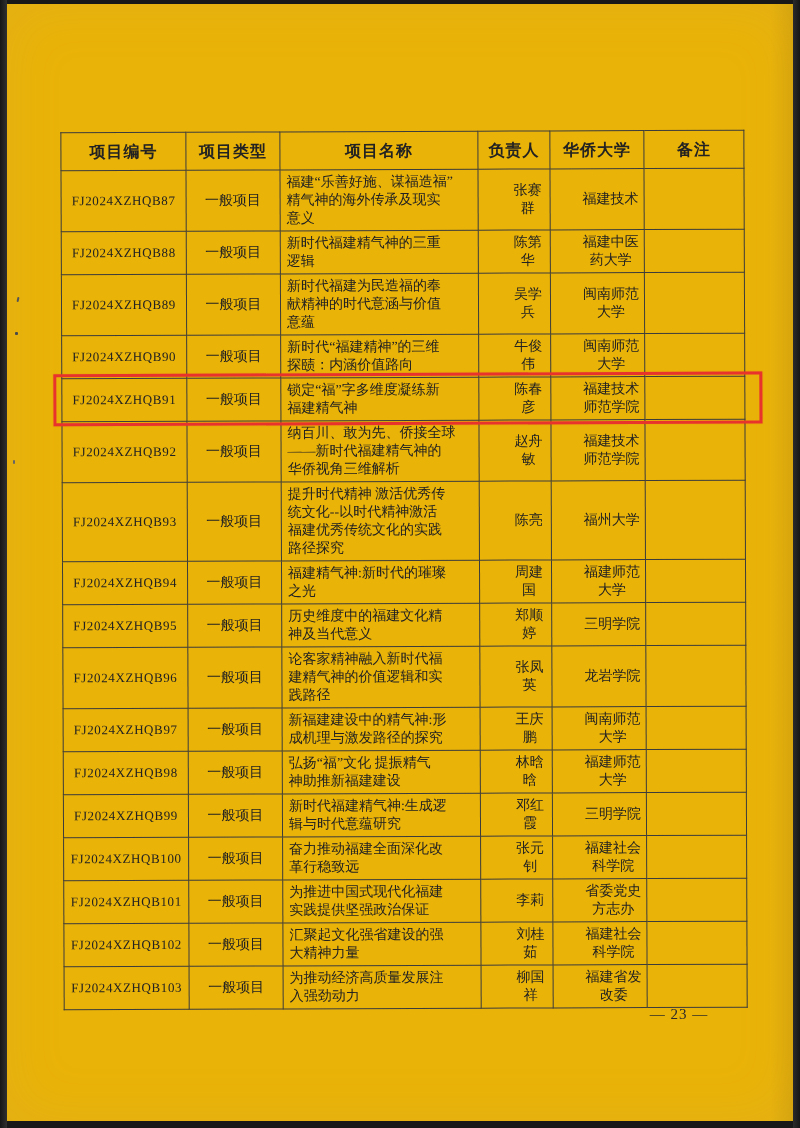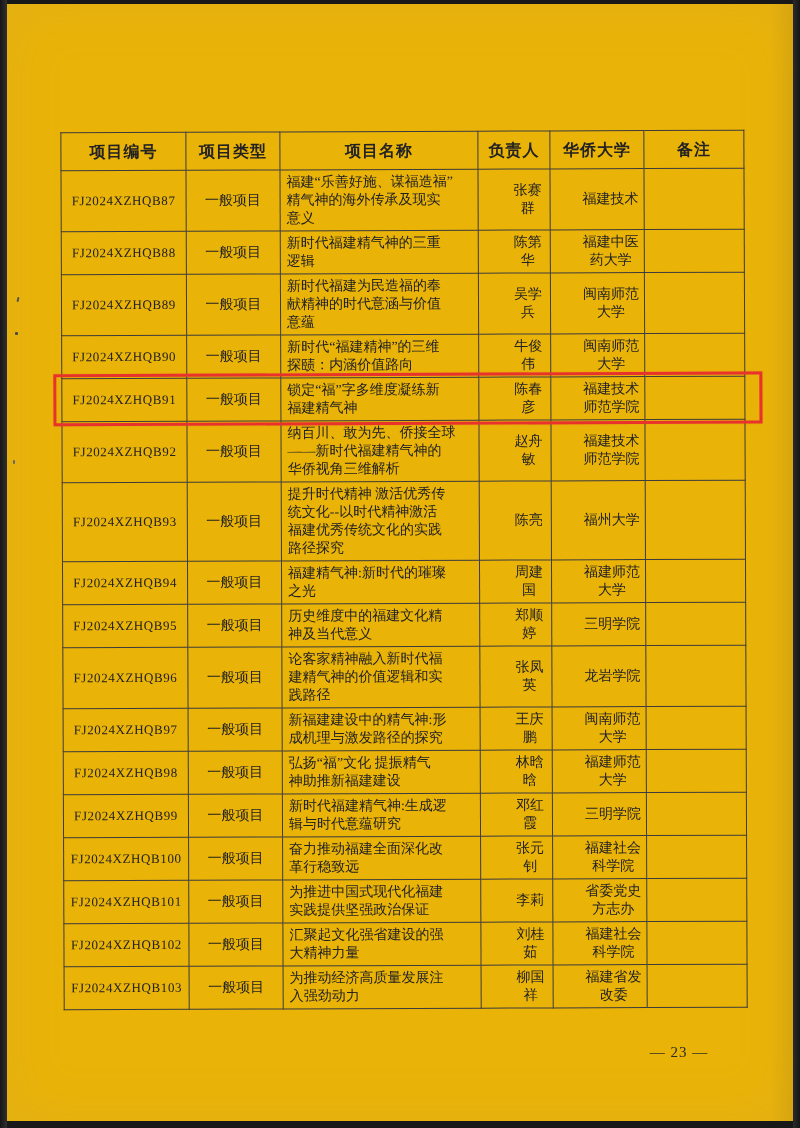--- a/index.html
+++ b/index.html
@@ -74,21 +74,21 @@
 
   #highlight-box {
     position: absolute;
     border: 3px solid #e8322c;
     box-shadow: 0 0 1px rgba(232,50,44,0.5);
     z-index: 4;
     pointer-events: none;
   }
 
   #page-number {
-    position: absolute; left: 628px; top: 1040px; width: 90px;
+    position: absolute; left: 628px; top: 1002px; width: 90px;
     font-size: 15px; letter-spacing: 1px; color: #2a2a2a;
     text-align: center;
   }
 
   .speck { position: absolute; background: #555; border-radius: 1px; z-index: 3; }
   #speck-1 { left: 11px; top: 293px; width: 2px; height: 5px; transform: rotate(12deg); }
   #speck-2 { left: 9px;  top: 328px; width: 3px; height: 3px; background: #4a4a4a; }
   #speck-3 { left: 7px;  top: 456px; width: 2px; height: 4px; background: #666; }
 </style>
 </head>

